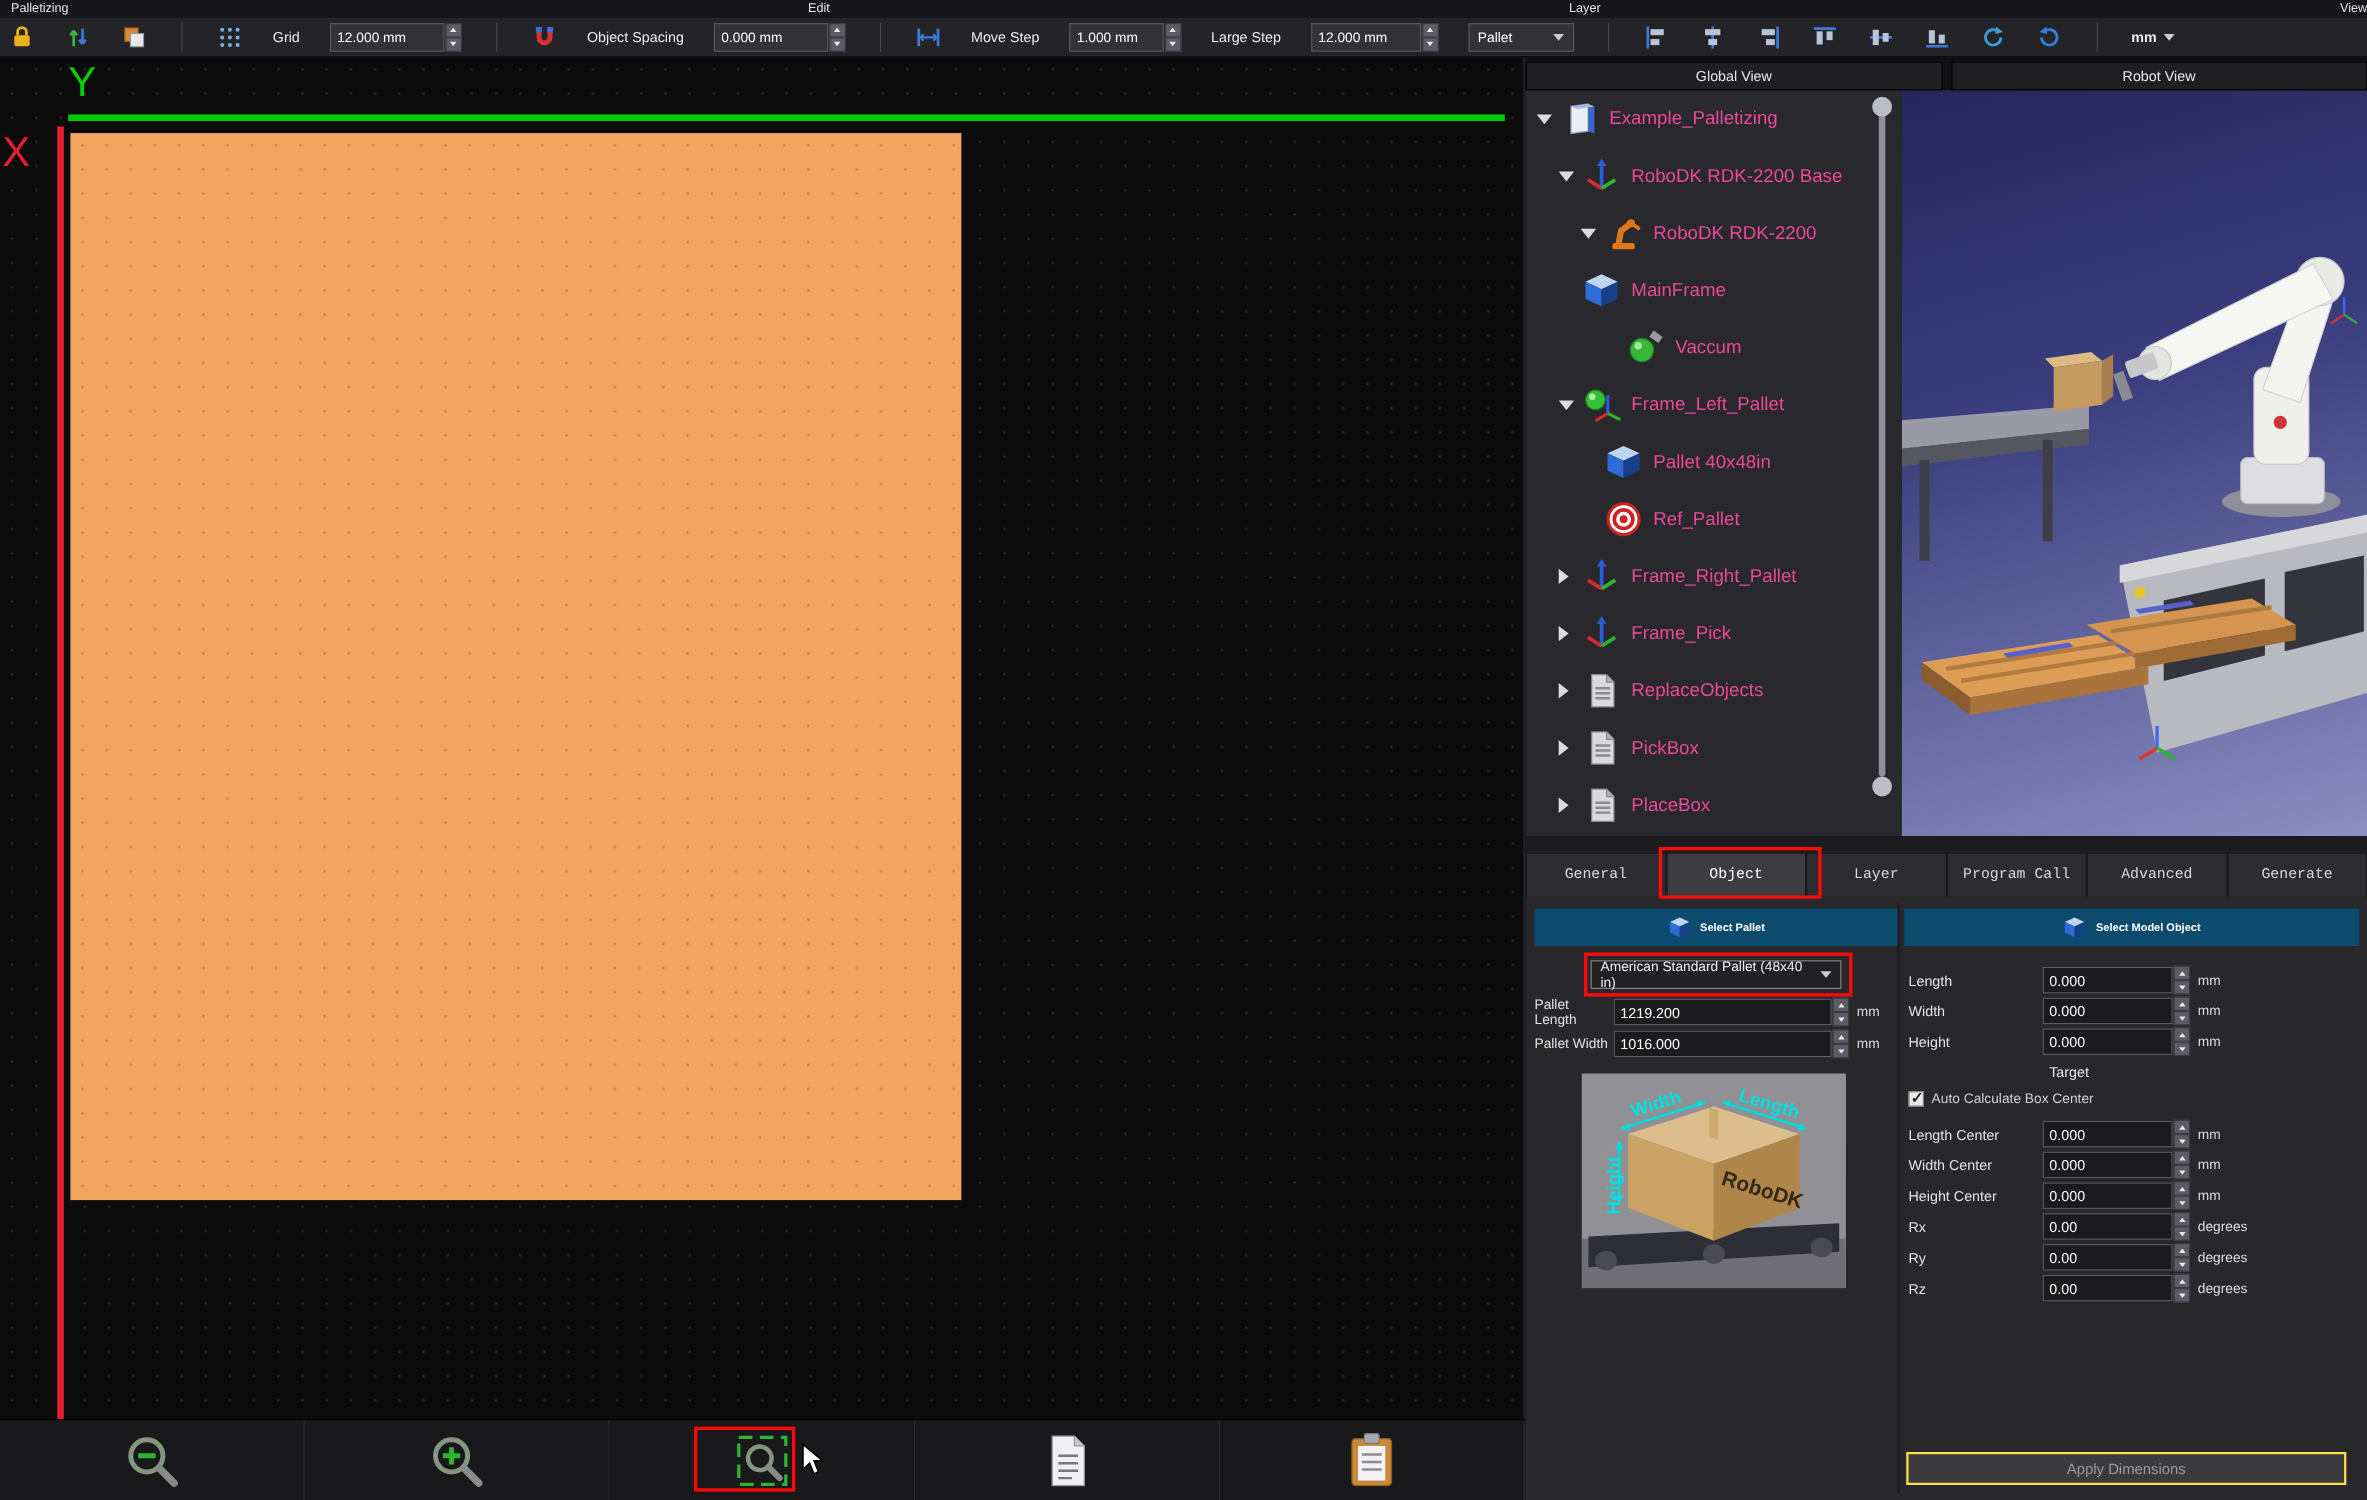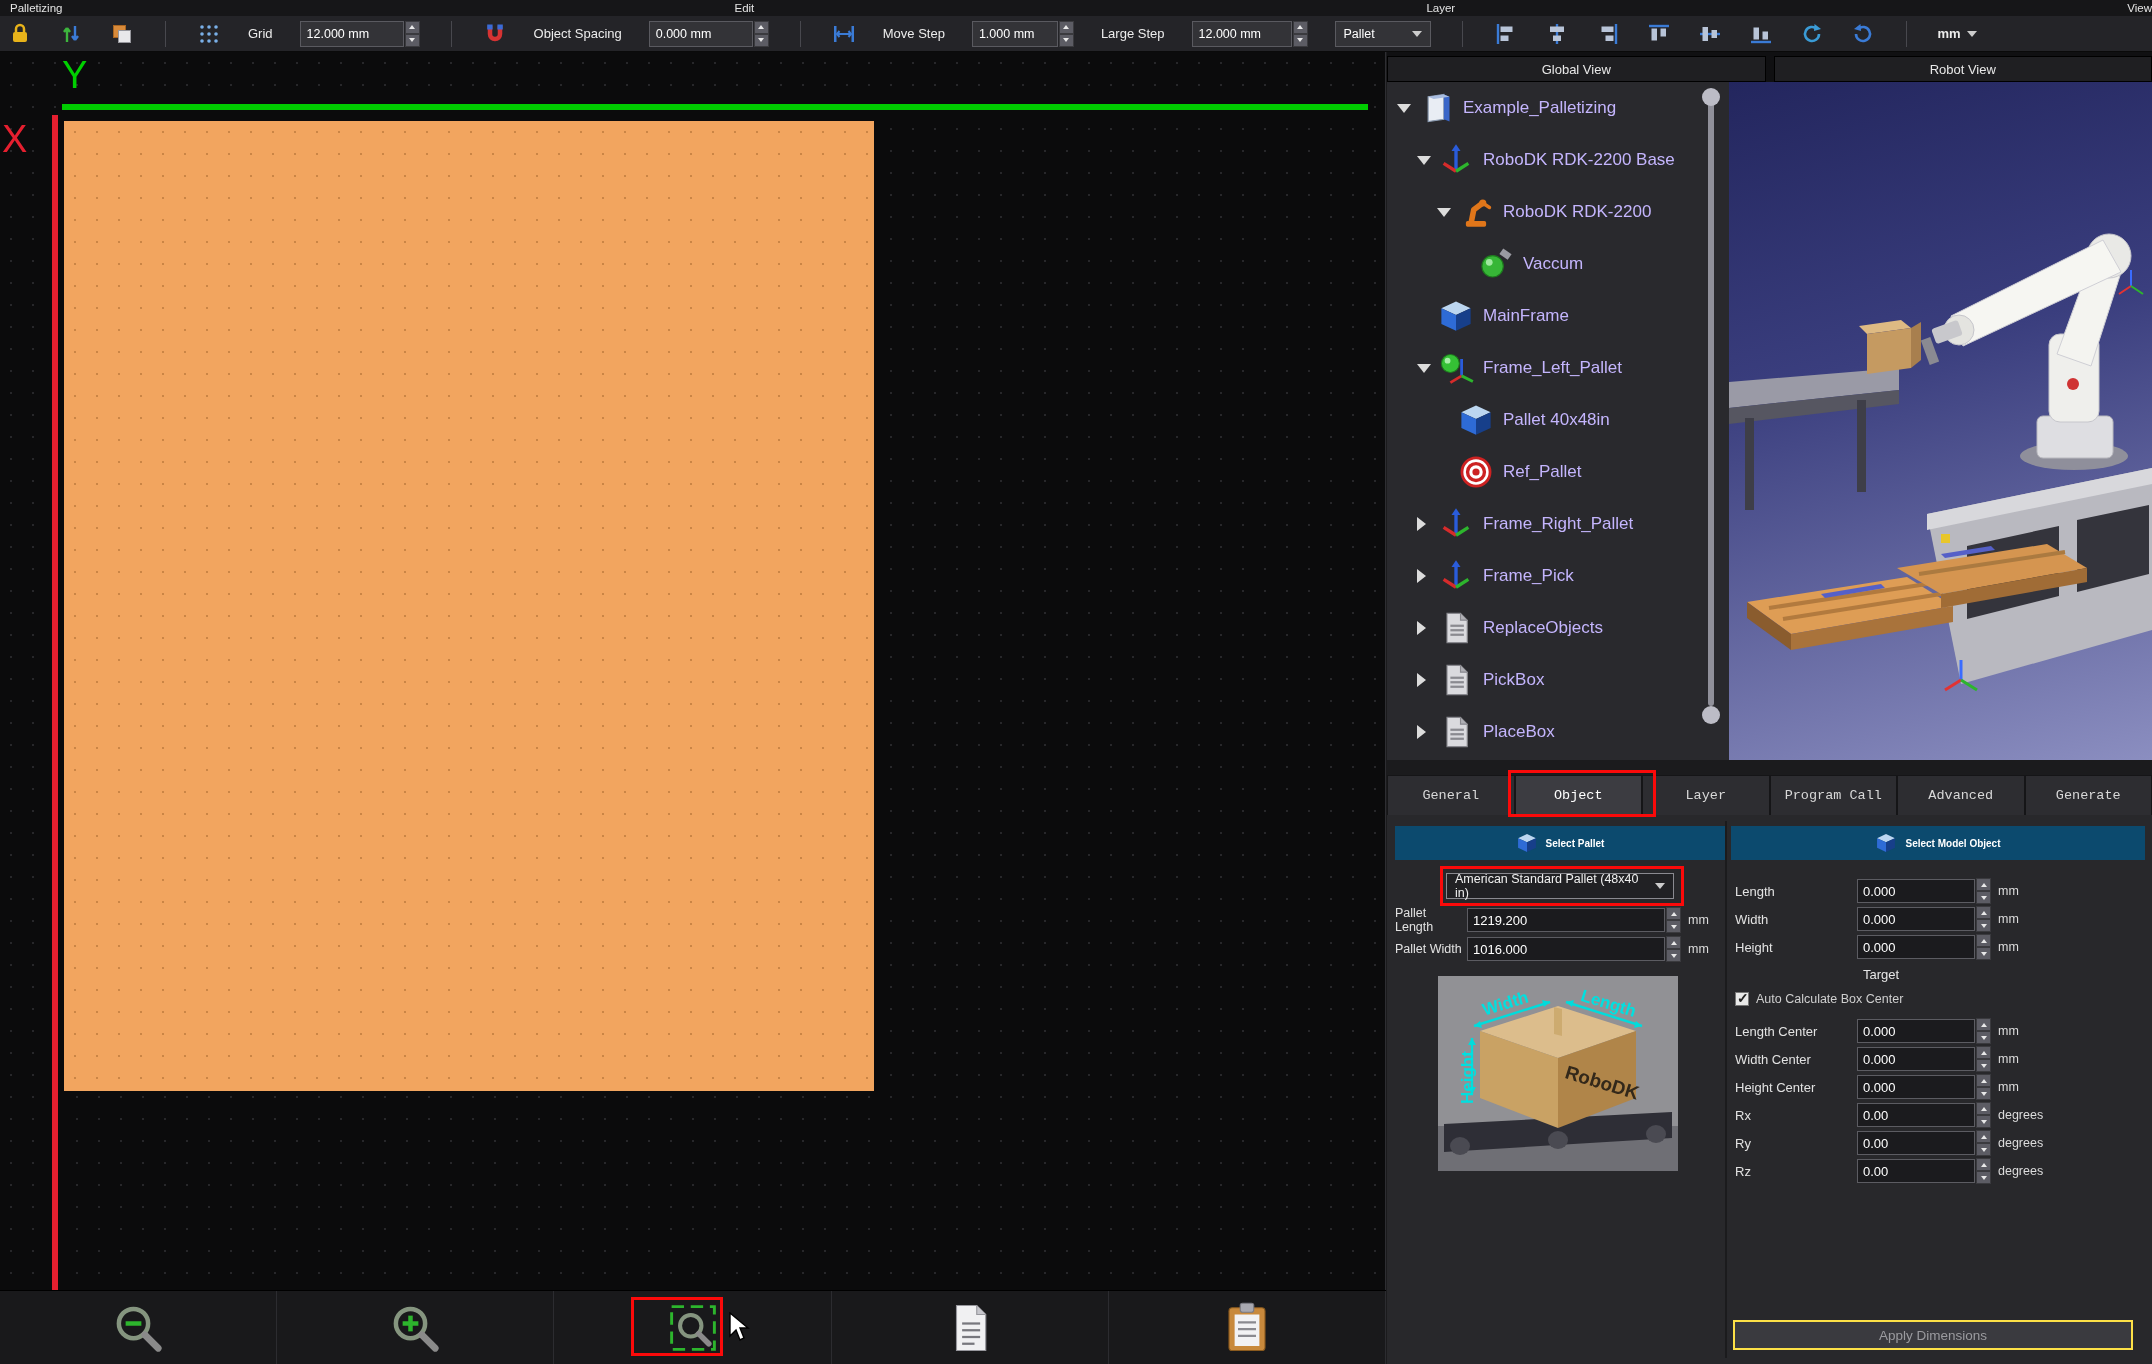--- a/index.html
+++ b/index.html
@@ -54,21 +54,21 @@
           justify-content:center; font-size:13px; color:#e8e8e8; }
 
   #tree { position:absolute; left:1387px; top:82px; width:342px; height:678px; background:#29292d; overflow:hidden; }
   .trow { display:flex; align-items:center; height:52px; cursor:default; }
   .lv0 { padding-left:10px; } .lv1 { padding-left:30px; } .lv2 { padding-left:50px; } .lv3 { padding-left:70px; }
   .exp { width:18px; display:flex; align-items:center; flex:0 0 auto; }
   .exp.down::after { content:""; border-left:7px solid transparent; border-right:7px solid transparent; border-top:9px solid #dcdcdc; }
   .exp.right::after { content:""; border-top:7px solid transparent; border-bottom:7px solid transparent; border-left:9px solid #dcdcdc; }
   .ticon { width:36px; height:36px; margin:0 9px 0 3px; flex:0 0 auto; }
   .ticon svg { width:100%; height:100%; }
-  .tlabel { font-size:17px; color:#c4b5fd; white-space:nowrap; }
+  .tlabel { font-size:17px; color:#ec4899; white-space:nowrap; }
 
   #tree-scroll { position:absolute; left:1701px; top:88px; width:20px; height:666px; z-index:4; }
   #tree-scroll .track { position:absolute; left:7px; top:8px; bottom:48px; width:6px; background:#90909a; border-radius:3px; }
   #tree-scroll .knob-top { position:absolute; left:1px; top:0; width:18px; height:18px; border-radius:50%; background:#bcbcc6; }
   #tree-scroll .knob-bot { position:absolute; left:1px; top:618px; width:18px; height:18px; border-radius:50%; background:#bcbcc6; }
 
   #view3d { position:absolute; left:1729px; top:82px; width:423px; height:678px;
             background:linear-gradient(165deg,#23265e 0%,#3a3e7e 40%,#8b8ec0 100%); overflow:hidden; }
   #view3d svg { width:423px; height:678px; display:block; }
 
@@ -404,33 +404,33 @@
           </svg></span>
       <span class="tlabel">RoboDK RDK-2200 Base</span>
     </div>
     <div class="trow lv2">
       <span class="exp down"></span>
       <span class="ticon"><svg>
             <use href="#sym-robot"></use>
           </svg></span>
       <span class="tlabel">RoboDK RDK-2200</span>
     </div>
+    <div class="trow lv1">
+      <span class="exp"></span>
+      <span class="ticon"><svg>
+            <use href="#sym-cube"></use>
+          </svg></span>
+      <span class="tlabel">MainFrame</span>
+    </div>
     <div class="trow lv3">
       <span class="exp"></span>
       <span class="ticon"><svg>
             <use href="#sym-tool"></use>
           </svg></span>
       <span class="tlabel">Vaccum</span>
-    </div>
-    <div class="trow lv1">
-      <span class="exp"></span>
-      <span class="ticon"><svg>
-            <use href="#sym-cube"></use>
-          </svg></span>
-      <span class="tlabel">MainFrame</span>
     </div>
     <div class="trow lv1">
       <span class="exp down"></span>
       <span class="ticon"><svg>
             <use href="#sym-frameball"></use>
           </svg></span>
       <span class="tlabel">Frame_Left_Pallet</span>
     </div>
     <div class="trow lv2">
       <span class="exp"></span>

